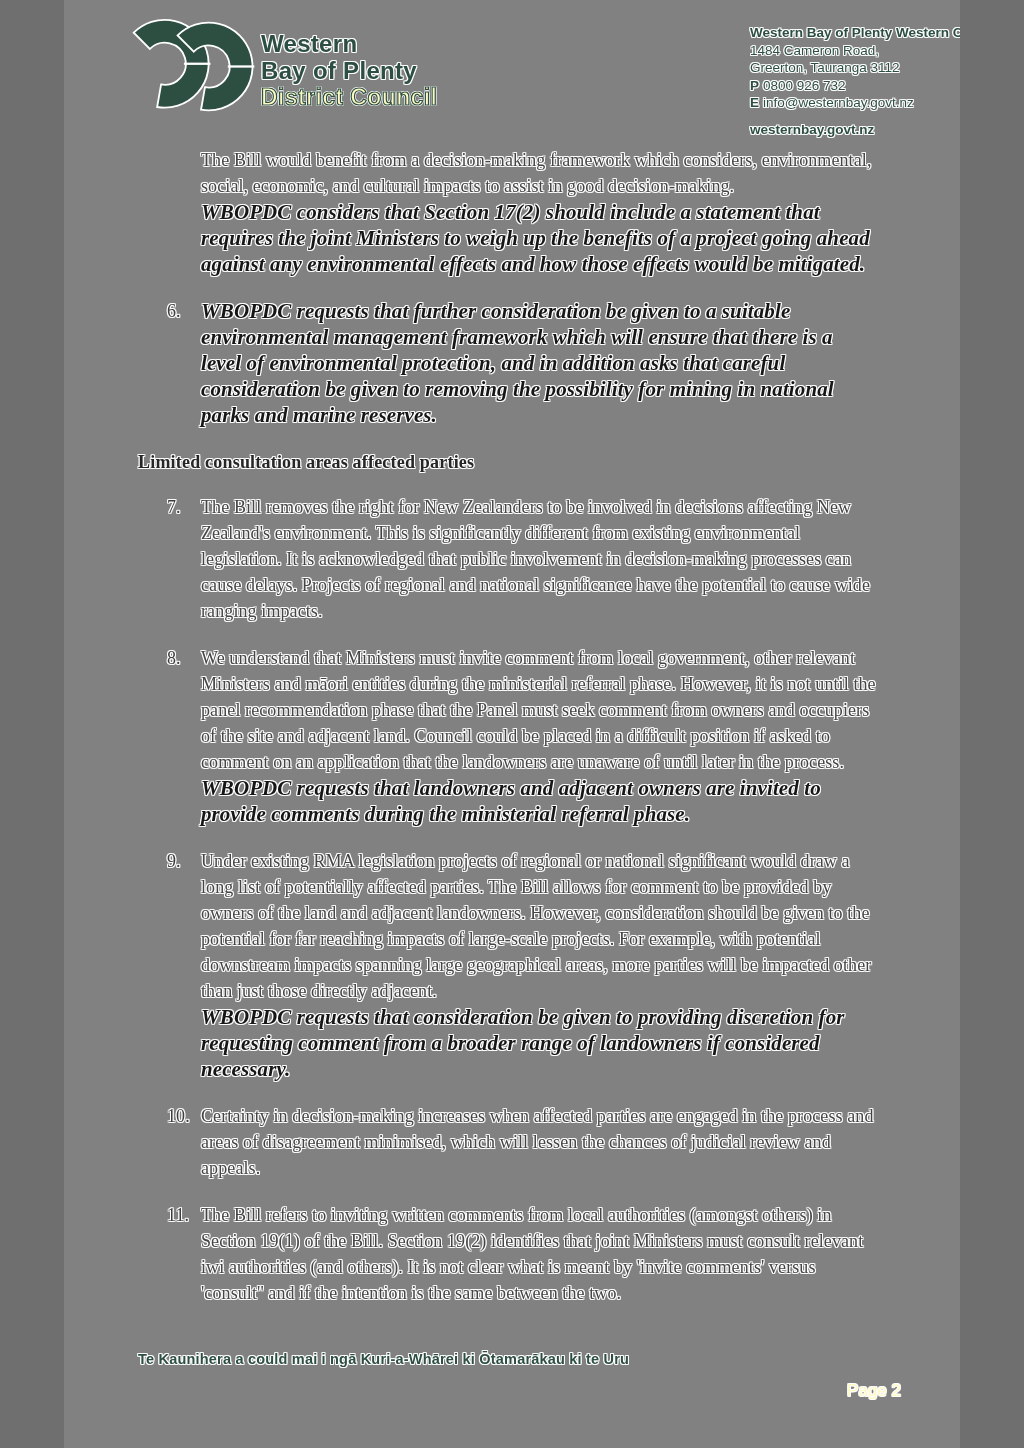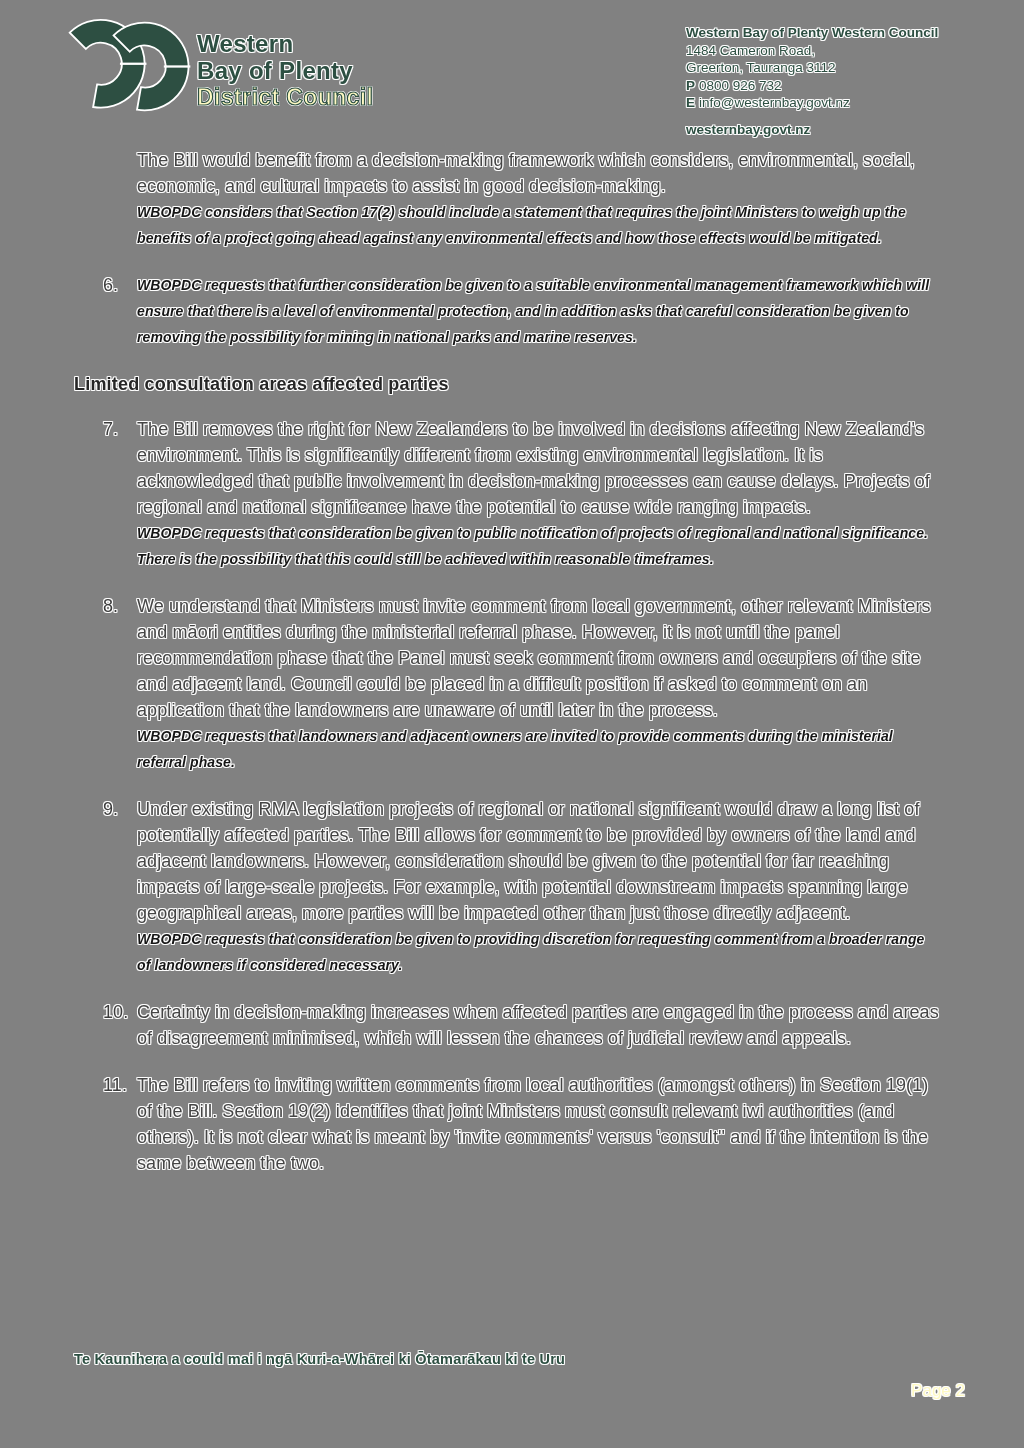--- a/index.html
+++ b/index.html
@@ -1,19 +1,19 @@
 <!DOCTYPE html>
 <html><head>
 <meta charset="utf-8">
 <style>
   html,body{margin:0;padding:0;}
   body{background:#6f6f6f;}
   .page{
     position:relative;
-    width:1024px;height:1448px;
+    width:896px;height:1448px;
     background:#818181;
     font-family:"Liberation Sans",sans-serif;
     overflow:hidden;
     margin:0 auto;
   }
   
   .halo{
     text-shadow:
       -1px -1px 0 rgba(255,255,255,.85), 1px -1px 0 rgba(255,255,255,.85),
       -1px  1px 0 rgba(255,255,255,.85), 1px  1px 0 rgba(255,255,255,.85),
@@ -28,28 +28,28 @@
     font-weight:bold;font-size:23px;line-height:27px;letter-spacing:.4px;
     color:#fef9c3;-webkit-text-stroke:1.2px #2d4f42;
   }
   .contact{position:absolute;left:686px;top:24px;width:290px;color:#2d4f42;font-size:13.5px;line-height:17.5px;}
   .contact .b{font-weight:bold;}
   .contact .site{margin-top:9px;font-weight:bold;}
   .contact .lbl{font-weight:bold;margin-right:4px;}
   
   .content{
     position:absolute;left:74px;top:147px;right:84px;
-    font-size:18px;line-height:26px;letter-spacing:.1px;color:#454545;
+    font-size:18px;line-height:26px;letter-spacing:.1px;color:#454545;font-family:Liberation Serif, serif;
   }
   .doc-item{display:flex;margin:0 0 21px 0;}
   .num{flex:0 0 63px;box-sizing:border-box;padding-left:29px;color:#3d3d3d;}
   .item-body{flex:1;min-width:0;}
   .content p{margin:0;}
   .txt{color:#454545;}
-  .sub{font-weight:bold;font-style:italic;color:#161616;font-size:14px;}
+  .sub{font-weight:bold;font-style:italic;color:#161616;font-size:21px;}
   .sec-heading{
     font-weight:bold;font-size:18px;line-height:26px;color:#262626;
     margin:0 0 19px 0;letter-spacing:.2px;
   }
   
   .motto{position:absolute;left:74px;top:1351px;font-weight:bold;font-size:14.5px;color:#2d4f42;letter-spacing:.2px;}
   .page-num{position:absolute;right:59px;top:1381px;font-size:17px;color:#fef9c3;}
 </style>
 </head>
 <body>
@@ -99,21 +99,20 @@
     <div class="item-body">
 
       <p class="sub halo">WBOPDC requests that further consideration be given to a suitable environmental management framework which will ensure that there is a level of environmental protection, and in addition asks that careful consideration be given to removing the possibility for mining in national parks and marine reserves.</p>
     </div>
   </div>
       <h2 class="sec-heading halo">Limited consultation areas affected parties</h2>
       <div class="doc-item">
     <span class="num halo">7.</span>
     <div class="item-body">
       <p class="txt halo">The Bill removes the right for New Zealanders to be involved in decisions affecting New Zealand's environment. This is significantly different from existing environmental legislation. It is acknowledged that public involvement in decision-making processes can cause delays. Projects of regional and national significance have the potential to cause wide ranging impacts.</p>
-      <p class="sub halo">WBOPDC requests that consideration be given to public notification of projects of regional and national significance. There is the possibility that this could still be achieved within reasonable timeframes.</p>
     </div>
   </div>
       <div class="doc-item">
     <span class="num halo">8.</span>
     <div class="item-body">
       <p class="txt halo">We understand that Ministers must invite comment from local government, other relevant Ministers and māori entities during the ministerial referral phase. However, it is not until the panel recommendation phase that the Panel must seek comment from owners and occupiers of the site and adjacent land. Council could be placed in a difficult position if asked to comment on an application that the landowners are unaware of until later in the process.</p>
       <p class="sub halo">WBOPDC requests that landowners and adjacent owners are invited to provide comments during the ministerial referral phase.</p>
     </div>
   </div>
       <div class="doc-item">

